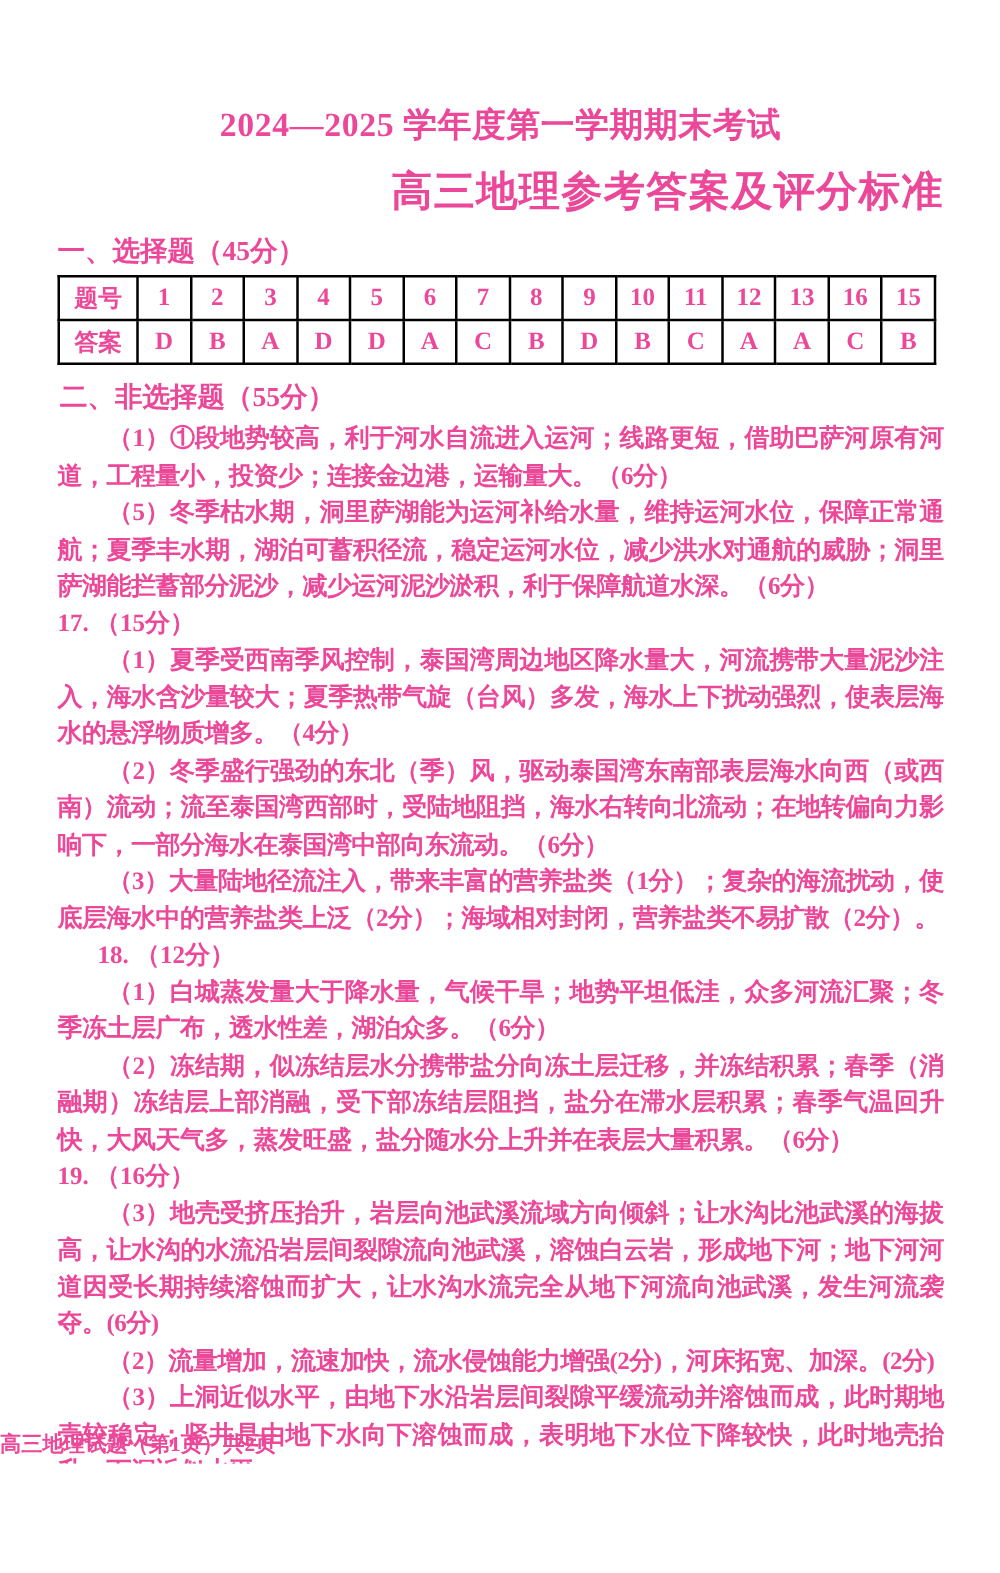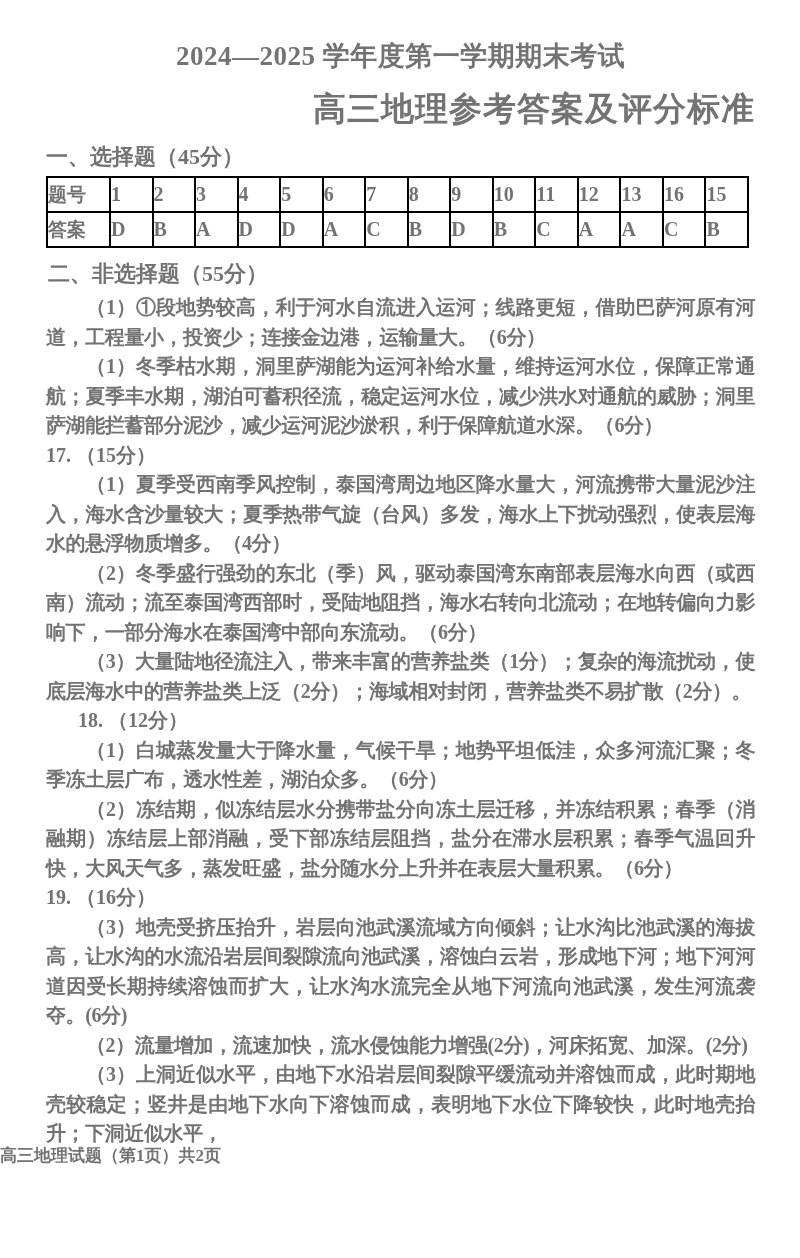--- a/index.html
+++ b/index.html
@@ -2,24 +2,24 @@
 <html><head>
 <meta charset="utf-8">
 <style>
   * { box-sizing: border-box; }
   html, body { margin: 0; padding: 0; background: #ffffff; }
   .page {
     position: relative;
     width: 800px;
     height: 1171px;
     background: #ffffff;
-    color: #737373;
+    color: #ec4899;
     font-family: "Liberation Serif", "DejaVu Serif", serif;
     font-weight: bold;
-    padding: 38px 45px 0 46px;
+    padding: 82px 45px 0 46px;
     overflow: hidden;
   }
   .title {
     margin: 0;
     text-align: center;
     font-size: 27px;
     letter-spacing: 0.5px;
   }
   .subtitle {
     margin: 13px 0 11px;
@@ -33,21 +33,21 @@
     margin: 0 0 5px;
   }
   .answer-table {
     width: 703px;
     border-collapse: collapse;
     table-layout: fixed;
     margin: 1px 0 12px;
   }
   .answer-table td {
     border: 2px solid #000;
-    text-align: left;
+    text-align: center;
     vertical-align: middle;
     height: 35px;
     padding: 0;
     font-size: 20px;
     font-weight: bold;
   }
   .answer-table td.hd { font-size: 19px; }
   .section2-heading { margin: 2px 2px 5px; }
   .question { margin: 0; }
   .q-label {
@@ -139,21 +139,21 @@
       <td>C</td>
       <td>B</td>
     </tr>
   </tbody>
     </table>
 
   <div class="section-heading section2-heading">二、非选择题（55分）</div>
 
   <section class="question">
     <p class="q-part">（1）①段地势较高，利于河水自流进入运河；线路更短，借助巴萨河原有河道，工程量小，投资少；连接金边港，运输量大。（6分）</p>
-    <p class="q-part">（1）冬季枯水期，洞里萨湖能为运河补给水量，维持运河水位，保障正常通航；夏季丰水期，湖泊可蓄积径流，稳定运河水位，减少洪水对通航的威胁；洞里萨湖能拦蓄部分泥沙，减少运河泥沙淤积，利于保障航道水深。（6分）</p>
+    <p class="q-part">（5）冬季枯水期，洞里萨湖能为运河补给水量，维持运河水位，保障正常通航；夏季丰水期，湖泊可蓄积径流，稳定运河水位，减少洪水对通航的威胁；洞里萨湖能拦蓄部分泥沙，减少运河泥沙淤积，利于保障航道水深。（6分）</p>
   </section>
 
   <section class="question">
     <p class="q-label">17. （15分）</p>
     <p class="q-part">（1）夏季受西南季风控制，泰国湾周边地区降水量大，河流携带大量泥沙注入，海水含沙量较大；夏季热带气旋（台风）多发，海水上下扰动强烈，使表层海水的悬浮物质增多。（4分）</p>
     <p class="q-part">（2）冬季盛行强劲的东北（季）风，驱动泰国湾东南部表层海水向西（或西南）流动；流至泰国湾西部时，受陆地阻挡，海水右转向北流动；在地转偏向力影响下，一部分海水在泰国湾中部向东流动。（6分）</p>
     <p class="q-part">（3）大量陆地径流注入，带来丰富的营养盐类（1分）；复杂的海流扰动，使底层海水中的营养盐类上泛（2分）；海域相对封闭，营养盐类不易扩散（2分）。</p>
   </section>
 
   <section class="question">

